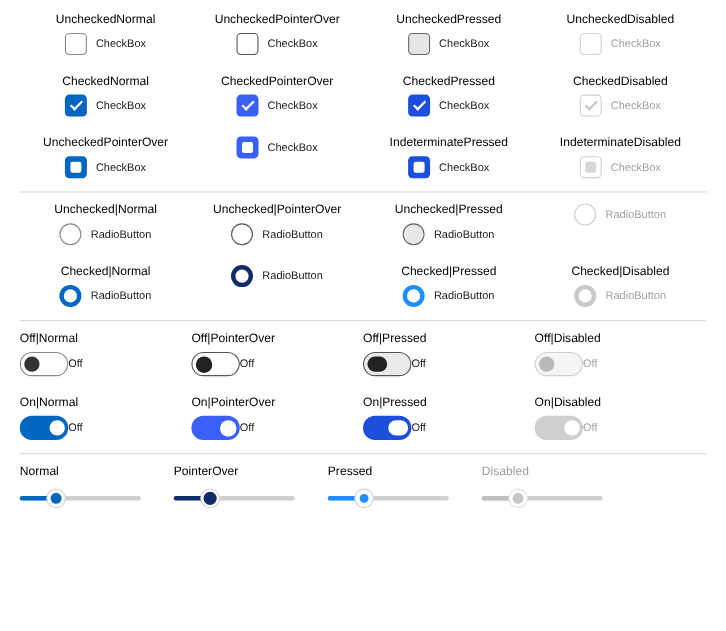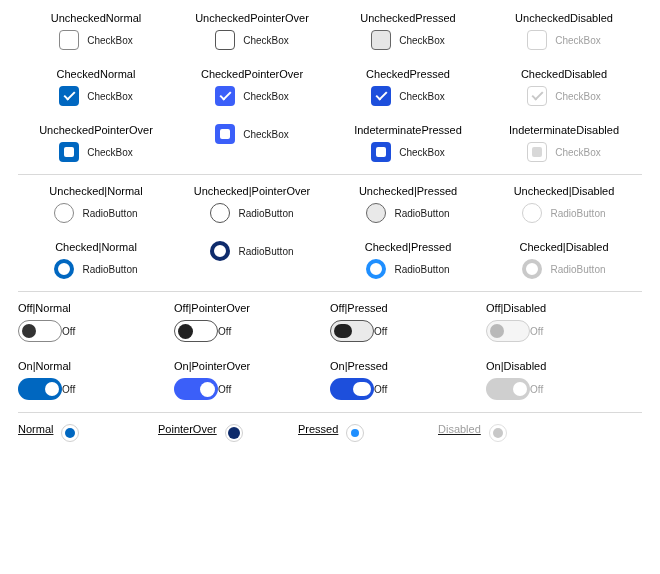--- a/index.html
+++ b/index.html
@@ -95,21 +95,21 @@
   .tg-on-hover .tg-knob { background:#fff; width:15px; height:15px; }
   .tg-on-pressed { background:#1d4fdc; justify-content:flex-end; }
   .tg-on-pressed .tg-knob { background:#fff; width:18px; height:14px; border-radius:8px; }
   .tg-on-dis     { background:#cfcfcf; justify-content:flex-end; }
   .tg-on-dis .tg-knob { background:#fff; }
 
   .tg-row .control-line { gap: 0; }
 
   
   .sld-row { display:flex; gap:30px; }
-  .sld-cell { display:flex; flex-direction:row; gap:8px; width:110px;text-decoration:underline; }
+  .sld-cell { display:flex; flex-direction:column; gap:8px; width:110px; }
   .sld-track { position:relative; height:20px; display:flex; align-items:center; }
   .sld-rail { position:absolute; left:0; right:0; height:4px; border-radius:2px; background:#d0d0d0; }
   .sld-fill { position:absolute; left:0; height:4px; border-radius:2px; }
   .sld-thumb {
     position:absolute; width:18px; height:18px; border-radius:50%;
     background:#fff; border:1px solid #d0d0d0; display:flex;
     align-items:center; justify-content:center;
   }
   .sld-thumb::after { content:""; width:10px; height:10px; border-radius:50%; }
   .sld-normal .sld-fill  { background:#0067c0; width:28%; }
@@ -254,21 +254,20 @@
       </div>
     </div>
     <div class="cell cell-4">
       <span class="state-label">Unchecked|Pressed</span>
       <div class="control-line">
         <div class="rb rb-un-pressed"></div>
         <span class="val-label">RadioButton</span>
       </div>
     </div>
     <div class="cell cell-4">
-      <span class="state-label">Unchecked|Disabled</span>
       <div class="control-line">
         <div class="rb rb-un-dis"></div>
         <span class="val-label dis">RadioButton</span>
       </div>
     </div>
   </div>
 
   <div class="row">
     <div class="cell cell-4">
       <span class="state-label">Checked|Normal</span>

